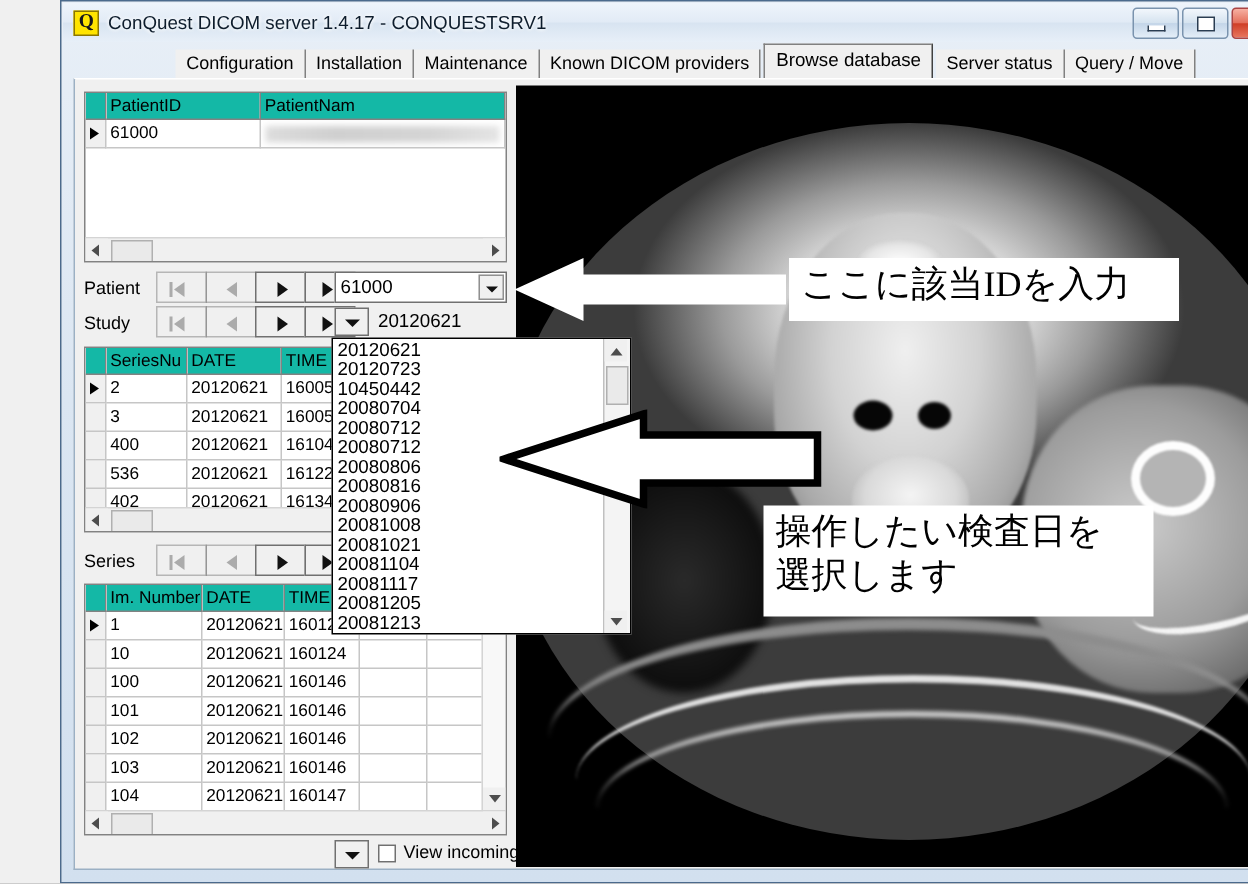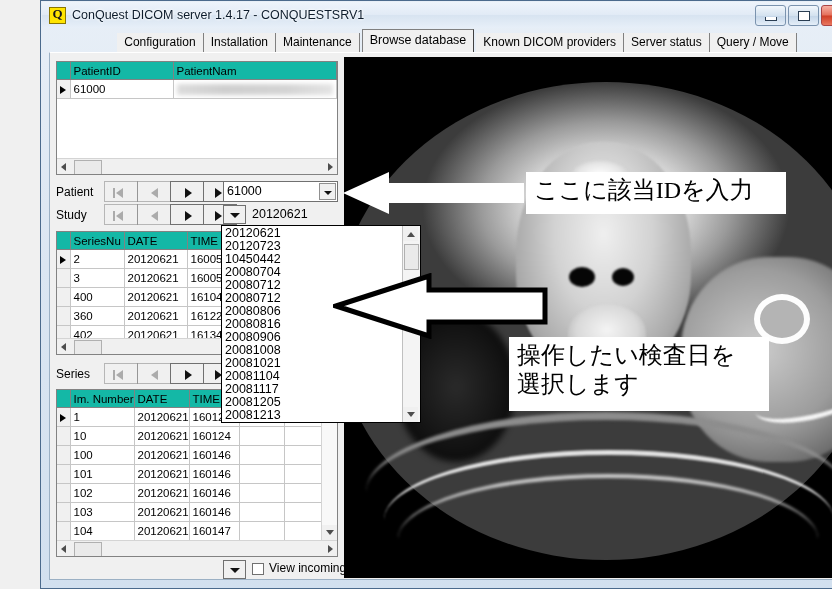--- a/index.html
+++ b/index.html
@@ -236,22 +236,22 @@
         <div class="cbtn close">
             <span class="g-close">✕</span>
           </div>
       </div>
     </div>
 
     <div class="tabstrip">
       <div class="tab">Configuration</div>
       <div class="tab">Installation</div>
       <div class="tab">Maintenance</div>
+      <div class="tab">Known DICOM providers</div>
       <div class="tab active">Browse database</div>
-      <div class="tab">Known DICOM providers</div>
       <div class="tab">Server status</div>
       <div class="tab">Query / Move</div>
     </div>
 
     <div class="client"></div>
 
     <div class="ctpane">
       <div class="ct-body">
         <div class="ct-dark-l"></div>
         <div class="ct-neck"></div>
@@ -376,21 +376,21 @@
         </tr>
         <tr>
           <td class="rowhdr"></td>
           <td>400</td>
           <td>20120621</td>
           <td>161044</td>
           <td>0</td>
         </tr>
         <tr>
           <td class="rowhdr"></td>
-          <td>360</td>
+          <td>536</td>
           <td>20120621</td>
           <td>161223</td>
           <td>0</td>
         </tr>
         <tr>
           <td class="rowhdr"></td>
           <td>402</td>
           <td>20120621</td>
           <td>161347</td>
           <td>0</td>

